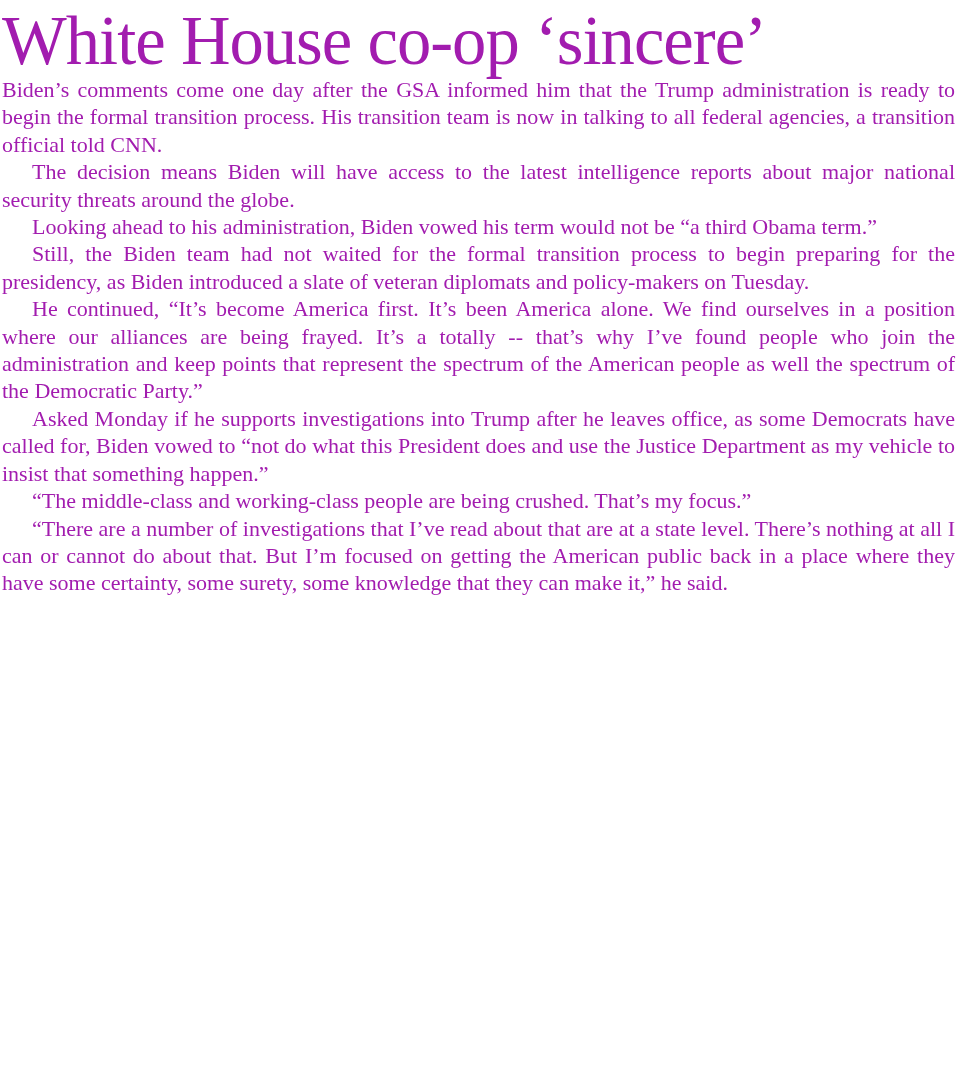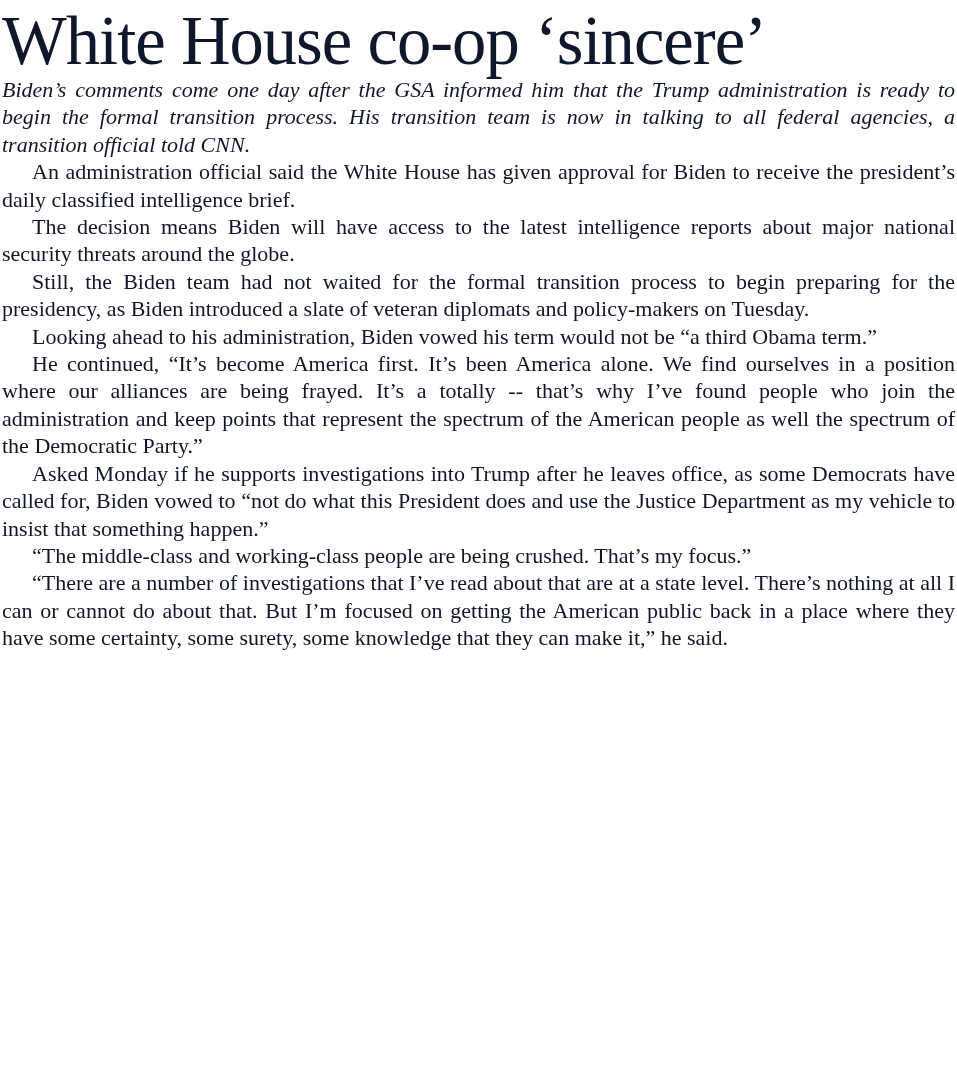--- a/index.html
+++ b/index.html
@@ -6,21 +6,21 @@
     margin: 0;
     padding: 0;
     background: #ffffff;
   }
   .page {
     position: relative;
     width: 957px;
     height: 1074px;
     box-sizing: border-box;
     background: #ffffff;
-    color: #0f172a;
+    color: #a21caf;
     overflow: hidden;
     padding: 0 2px 0 2px;
   }
   .headline {
     font-family: "Liberation Serif", serif;
     font-weight: 400;
     font-size: 70px;
     line-height: 1.0;
     letter-spacing: -1px;
     margin: 0;
@@ -42,32 +42,30 @@
     font-size: 22px;
     line-height: 27.4px;
     text-align: justify;
   }
   .body p {
     margin: 0;
     text-indent: 30px;
   }
   .body p.first {
     text-indent: 0;
-    font-style: italic;
   }
 </style>
 </head>
 <body>
 
 <div class="page">
   <h1 class="headline">White House co-op ‘sincere’</h1>
   <div class="body">
     <p class="first">Biden’s comments come one day after the GSA informed him that the Trump administration is ready to begin the formal transition process. His transition team is now in talking to all federal agencies, a transition official told CNN.</p>
-    <p>An administration official said the White House has given approval for Biden to receive the president’s daily classified intelligence brief.</p>
     <p>The decision means Biden will have access to the latest intelligence reports about major national security threats around the globe.</p>
+    <p>Looking ahead to his administration, Biden vowed his term would not be “a third Obama term.”</p>
     <p>Still, the Biden team had not waited for the formal transition process to begin preparing for the presidency, as Biden introduced a slate of veteran diplomats and policy-makers on Tuesday.</p>
-    <p>Looking ahead to his administration, Biden vowed his term would not be “a third Obama term.”</p>
     <p>He continued, “It’s become America first. It’s been America alone. We find ourselves in a position where our alliances are being frayed. It’s a totally -- that’s why I’ve found people who join the administration and keep points that represent the spectrum of the American people as well the spectrum of the Democratic Party.”</p>
     <p>Asked Monday if he supports investigations into Trump after he leaves office, as some Democrats have called for, Biden vowed to “not do what this President does and use the Justice Department as my vehicle to insist that something happen.”</p>
     <p>“The middle-class and working-class people are being crushed. That’s my focus.”</p>
     <p>“There are a number of investigations that I’ve read about that are at a state level. There’s nothing at all I can or cannot do about that. But I’m focused on getting the American public back in a place where they have some certainty, some surety, some knowledge that they can make it,” he said.</p>
   </div>
 </div>
 
 </body></html>

